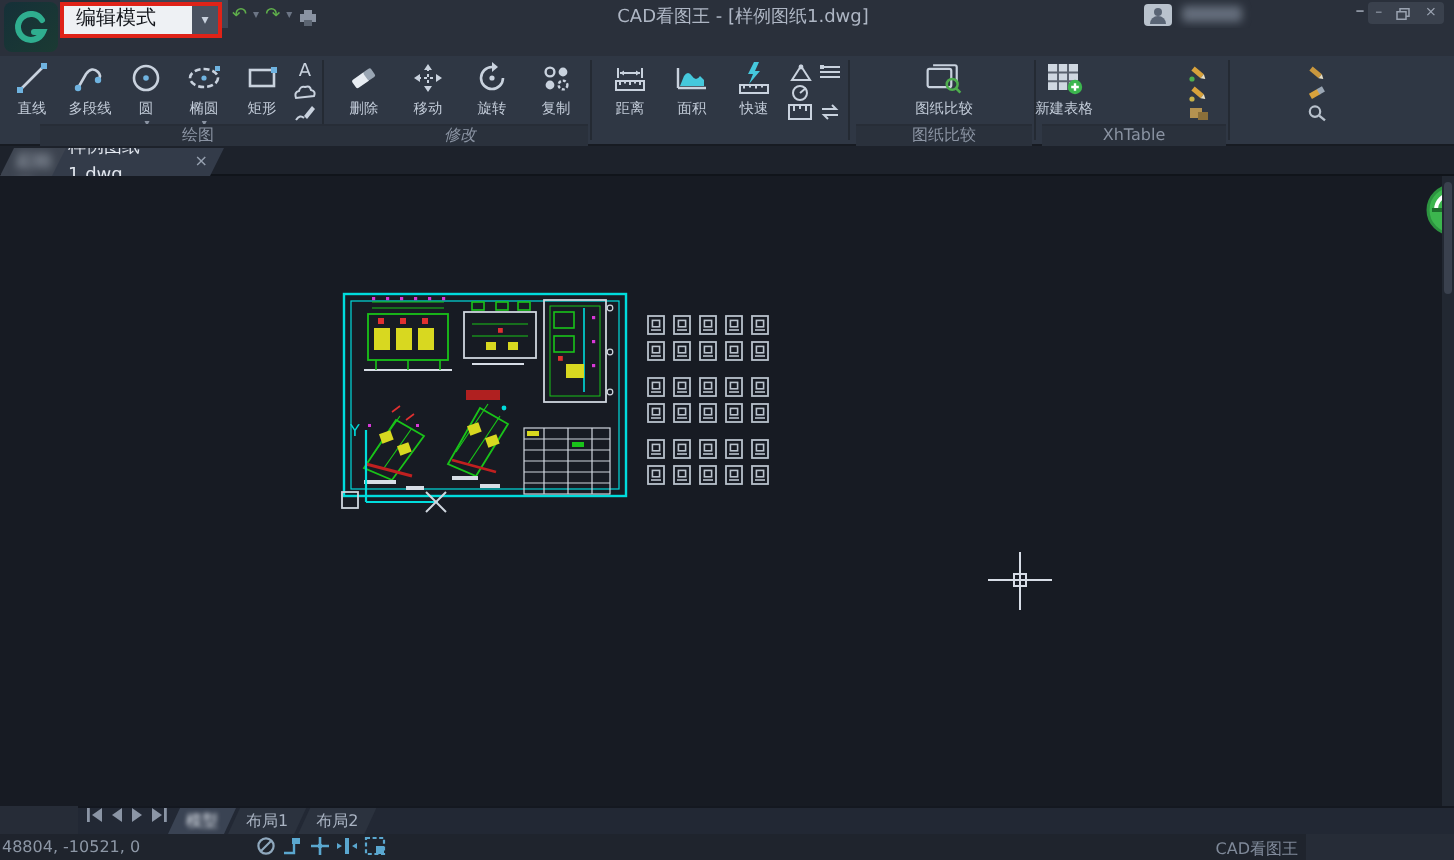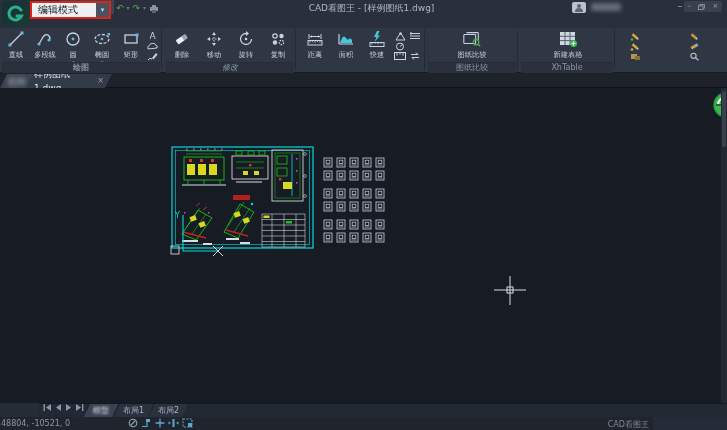--- a/index.html
+++ b/index.html
@@ -208,21 +208,21 @@
       </span>
       <span class="sicon">
         <svg width="11" height="9" viewBox="0 0 11 9">
             <path d="M1,8 Q3,5 5,7" fill="none" stroke="#c9d2de" stroke-width="1"></path>
             <path d="M5,6 L9,1 L10.5,2.5 L6.5,7.5 Z" fill="#c9d2de"></path>
           </svg>
       </span>
     </div>
   </div>
   <div class="gsep" style="left:161px;"></div>
-  <div class="rgroup-label" style="left:2px; width:158px;font-weight:bold;">绘图</div>
+  <div class="rgroup-label" style="left:20px; width:158px;">绘图</div>
 
   <div class="rgroup" style="left:166px; width:128px;font-family:Liberation Mono, monospace;">
     <div class="bigbtn">
       <span class="bicon">
         <svg width="18" height="18" viewBox="0 0 18 18">
             <g transform="rotate(-35 9 9)">
               <rect x="3" y="6.5" width="8" height="5" rx="1" fill="#e8edf3"></rect>
               <rect x="10" y="6.5" width="4.5" height="5" rx="1" fill="#9aa6b4"></rect>
             </g>
           </svg>
@@ -342,21 +342,21 @@
             <circle cx="15.5" cy="12.5" r="3" fill="none" stroke="#4fae4e" stroke-width="1.4"></circle>
             <line x1="17.8" y1="14.8" x2="20" y2="17" stroke="#4fae4e" stroke-width="1.4"></line>
           </svg>
       </span>
       <span class="blabel">图纸比较</span>
     </div>
   </div>
   <div class="gsep" style="left:517px;"></div>
   <div class="rgroup-label" style="left:428px; width:88px;">图纸比较</div>
 
-  <div class="rgroup" style="left:552px; width:92px;gap:44px;">
+  <div class="rgroup" style="left:516px; width:92px;gap:44px;">
     <div class="bigbtn" style="width:46px;">
       <span class="bicon">
         <svg width="20" height="18" viewBox="0 0 20 18">
             <rect x="2" y="2" width="15" height="13" fill="#cfd7e1"></rect>
             <path d="M2,6.3 h15 M2,10.6 h15 M7,2 v13 M12,2 v13" stroke="#59616e"></path>
             <circle cx="15.5" cy="13.5" r="3.6" fill="#3cb64e"></circle>
             <path d="M15.5,11.6 v3.8 M13.6,13.5 h3.8" stroke="#fff" stroke-width="1.2"></path>
           </svg>
       </span>
       <span class="blabel">新建表格</span>

